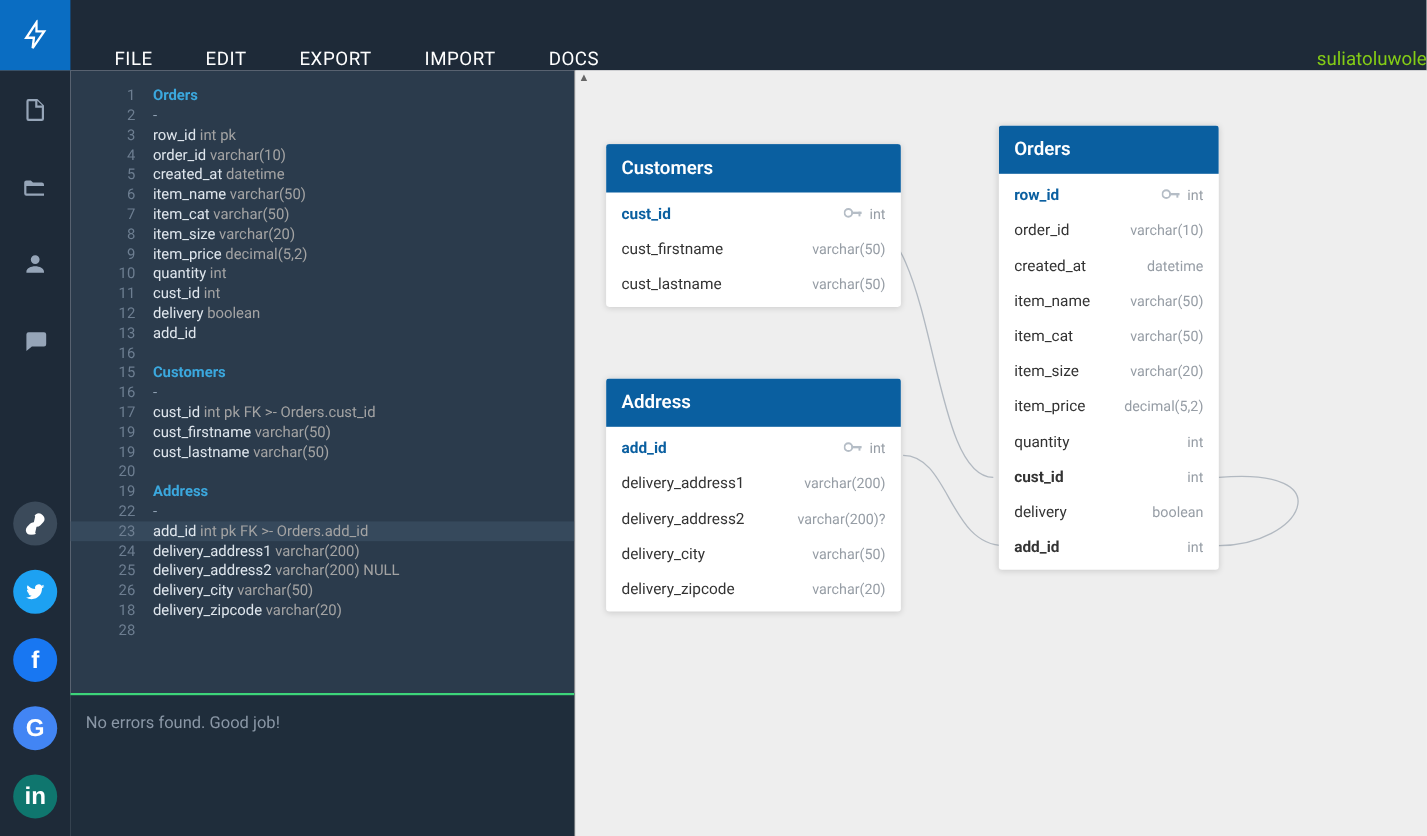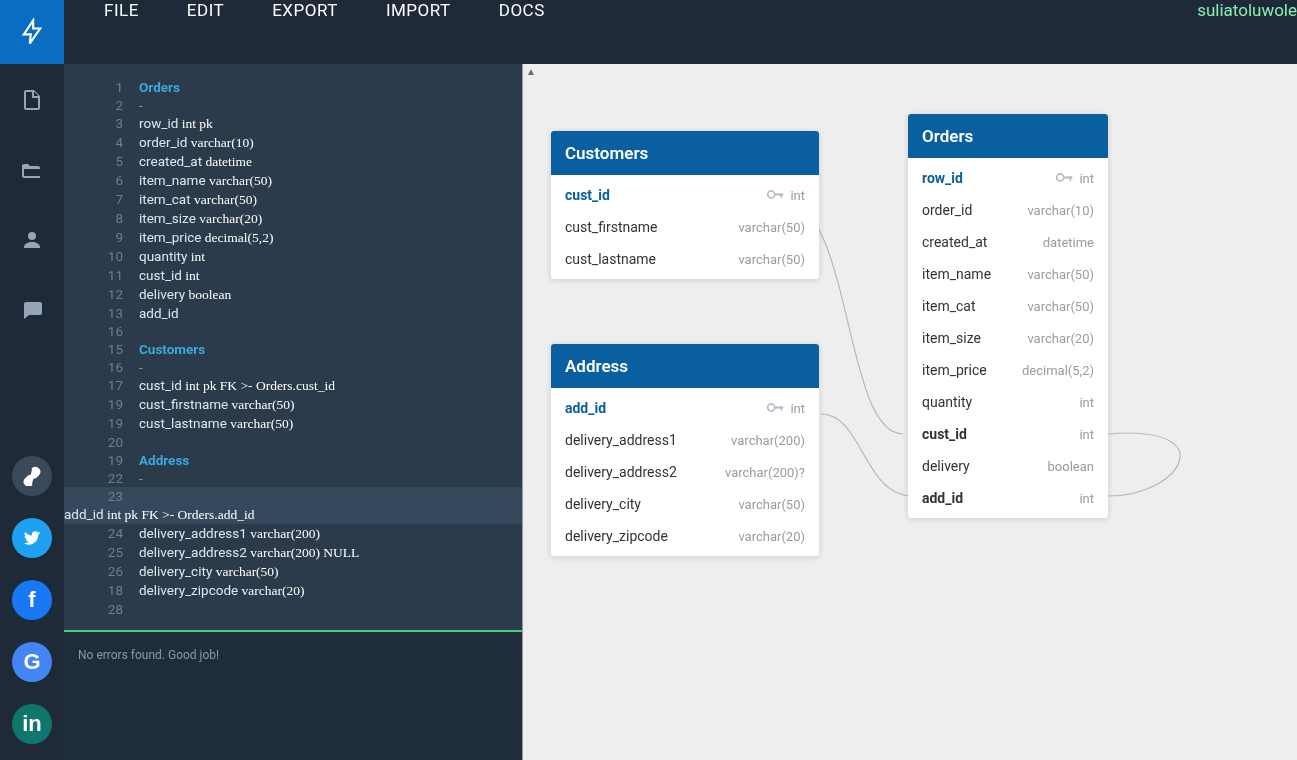--- a/index.html
+++ b/index.html
@@ -1,48 +1,48 @@
 <!DOCTYPE html>
 <html><head>
 <meta charset="utf-8">
 <style>
 *{margin:0;padding:0;box-sizing:border-box;font-family:-apple-system,BlinkMacSystemFont,"Segoe UI",Roboto,sans-serif;}
 html,body{width:1297px;height:760px;overflow:hidden;background:#f0f0f0;}
 .app{display:flex;flex-direction:column;width:100%;height:100%;}
-.topbar{display:flex;align-items:flex-start;height:64px;background:#1e2a38;color:#fff;}
+.topbar{display:flex;align-items:flex-end;height:64px;background:#1e2a38;color:#fff;}
 .logo{width:64px;height:64px;background:#0a6dc2;display:flex;align-items:center;justify-content:center;}
 .logo svg{width:28px;height:28px;}
 .menu{display:flex;margin-left:40px;gap:48px;}
 .menu-item{font-size:17px;letter-spacing:.5px;color:#fff;cursor:pointer;}
 .spacer{flex:1;}
-.username{padding-right:0;font-size:17px;color:#86efac;}
+.username{padding-right:0;font-size:17px;color:#84cc16;}
 .body{display:flex;flex:1;min-height:0;}
 .sidebar{width:64px;background:#1e2a38;display:flex;flex-direction:column;align-items:center;padding-top:20px;gap:38px;}
 .sidebar .icon-btn{width:32px;height:32px;display:flex;align-items:center;justify-content:center;color:#96a5b8;cursor:pointer;}
 .sidebar .icon-btn svg{width:24px;height:24px;}
 .sidebar .icon-round{width:40px;height:40px;border-radius:50%;display:flex;align-items:center;justify-content:center;color:#fff;cursor:pointer;}
 .sidebar .round-gray{background:#3b4a5a;}
 .sidebar .round-tw{background:#1da1f2;}
 .sidebar .round-fb{background:#1877f2;}
 .sidebar .round-g{background:#4285f4;}
 .sidebar .round-li{background:#0f766e;}
 .sidebar .icon-round span{font-size:22px;font-weight:700;font-family:Arial,sans-serif;}
 .sidebar-gap{flex:1;}
 .social-col{display:flex;flex-direction:column;gap:22px;padding-bottom:16px;}
 .editor-pane{width:459px;display:flex;flex-direction:column;background:#2b3b4c;border-right:1px solid #999;}
 .code-area{flex:1;overflow:auto;padding:14px 0 14px 0;font-family:Consolas,Monaco,monospace;font-size:13.5px;line-height:18px;}
 .code-line{display:flex;white-space:pre;}
-.code-line.hl{background:#36495c;flex-direction:column;}
+.code-line.hl{background:#36495c;}
 .gutter{width:75px;text-align:right;padding-right:16px;color:#6d7e91;user-select:none;}
 .code{color:#d9dfe5;}
 .tk-table{color:#3ba8de;font-weight:700;}
 .tk-col{color:#dfe6ed;}
-.tk-type{color:#ffffff;font-family:Liberation Serif, serif;}
+.tk-type{color:#a3a3a3;}
 .tk-dash{color:#8fa0b3;}
-.console{height:130px;border-top:2px solid #3dd47a;background:#1f2d3b;padding:16px 14px;font-family:Consolas,Monaco,monospace;font-size:12px;color:#8a97a6;}
+.console{height:130px;border-top:2px solid #3dd47a;background:#1f2d3b;padding:16px 14px;font-family:Consolas,Monaco,monospace;font-size:15px;color:#8a97a6;}
 .canvas-pane{flex:1;background:#eeeeee;position:relative;overflow:hidden;}
 .scroll-arrow{position:absolute;top:2px;left:3px;color:#666;font-size:10px;z-index:2;}
 .table-card{position:absolute;background:#fff;border-radius:3px;box-shadow:0 1px 6px rgba(0,0,0,.15);overflow:hidden;}
 .table-header{background:#0a5fa0;color:#fff;padding:12px 14px;font-size:17px;font-weight:600;}
 .table-body{padding:4px 0;}
 .table-row{display:flex;align-items:center;padding:8px 14px;font-size:14px;}
 .col-name{flex:1;color:#333;}
 .col-name.pk{color:#0a5fa0;font-weight:700;}
 .col-name.fk{font-weight:700;}
 .col-type{color:#969da5;font-size:13px;}

